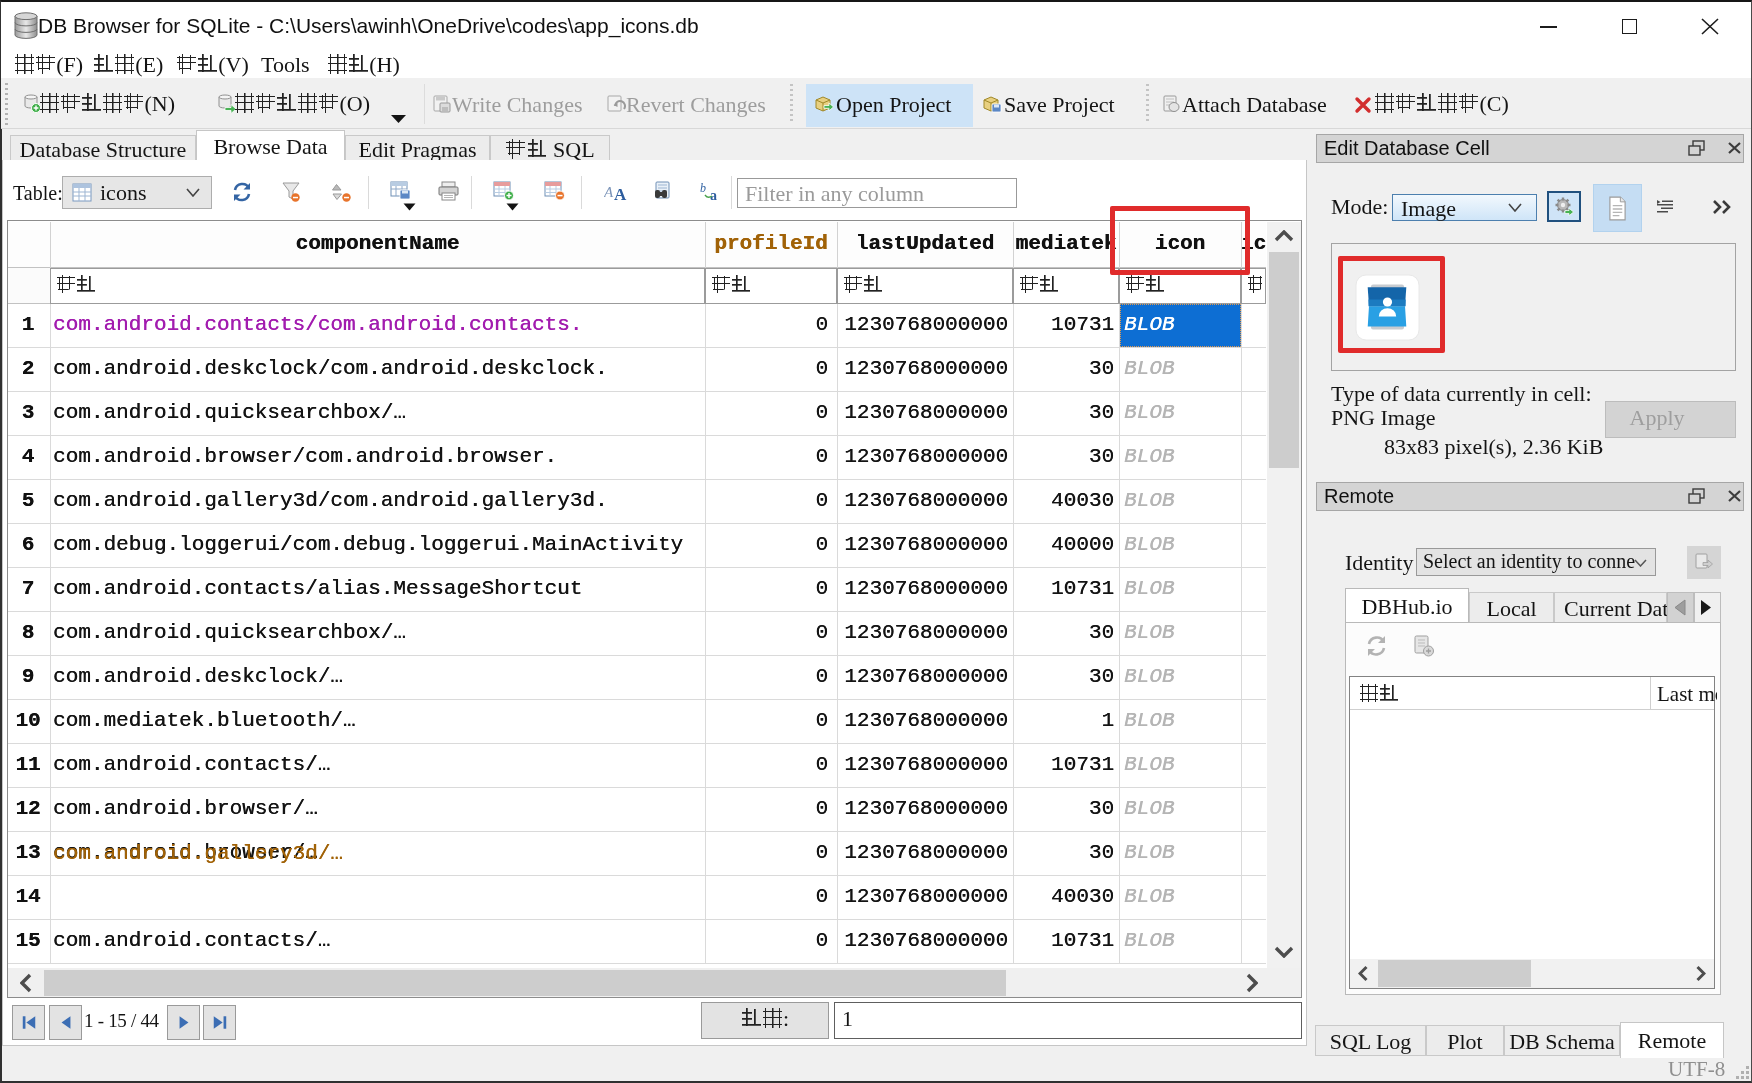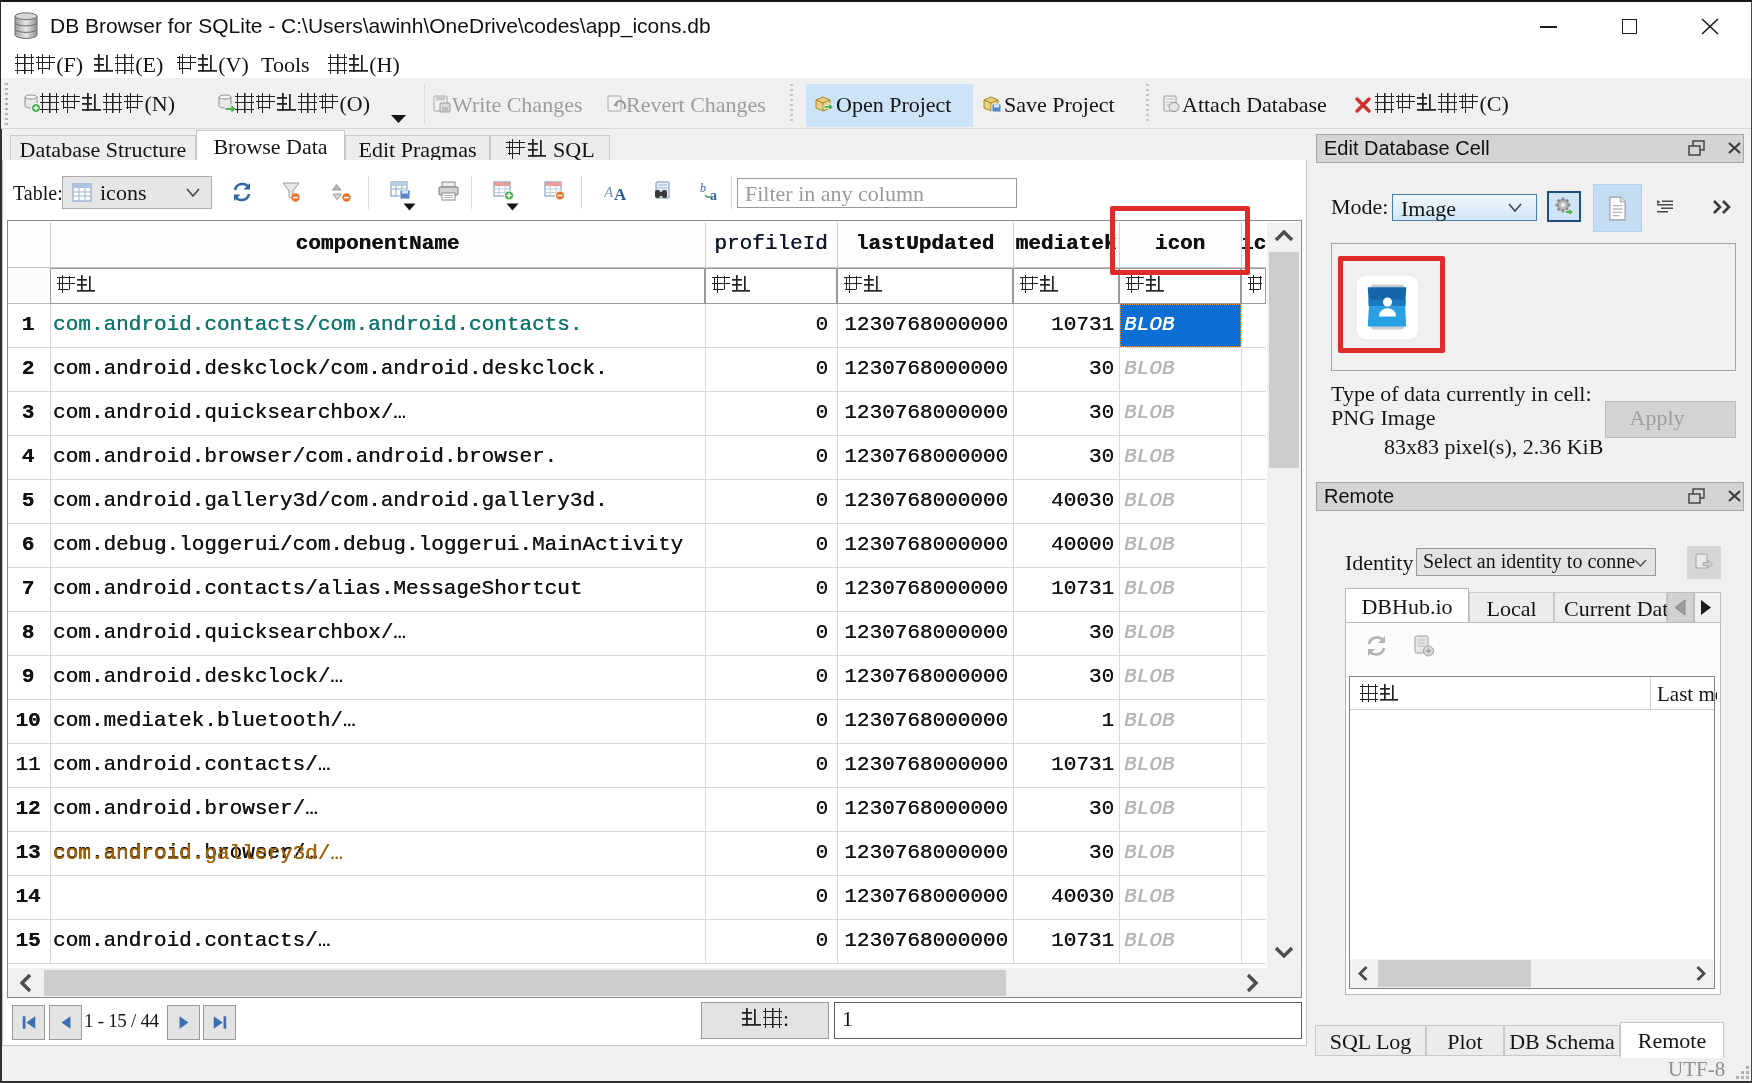--- a/index.html
+++ b/index.html
@@ -37,21 +37,21 @@
         <stop offset="0" stop-color="#9a9a9a"></stop>
         <stop offset=".5" stop-color="#e8e8e8"></stop>
         <stop offset="1" stop-color="#8f8f8f"></stop>
       </linearGradient>
     </defs>
 <path d="M2 4 L2 23 A11 3.4 0 0 0 24 23 L24 4 Z" fill="url(#cy)" stroke="#6e6e6e" stroke-width="1"></path>
 <ellipse cx="13" cy="4.2" rx="11" ry="3.4" fill="#d6d6d6" stroke="#6e6e6e"></ellipse>
 <path d="M2 10.5 A11 3.4 0 0 0 24 10.5" fill="none" stroke="#6e6e6e"></path>
 <path d="M2 17 A11 3.4 0 0 0 24 17" fill="none" stroke="#6e6e6e"></path>
   </svg>
-<div class="abs san" style="left:50px;top:14px;font-size:21px;color:#101010">DB Browser for SQLite - C:\Users\awinh\OneDrive\codes\app_icons.db</div>
+<div class="abs san" style="left:38px;top:14px;font-size:21px;color:#101010">DB Browser for SQLite - C:\Users\awinh\OneDrive\codes\app_icons.db</div>
 <div class="abs" style="left:1540px;top:26px;width:17px;height:2px;background:#1c1c1c"></div>
 <div class="abs" style="left:1622px;top:19px;width:15px;height:15px;border:1.6px solid #1c1c1c"></div>
 <svg class="abs" style="left:1701px;top:18px" width="18" height="17" viewBox="0 0 18 17">
 <path d="M1 1 L17 16 M17 1 L1 16" stroke="#1c1c1c" stroke-width="1.6"></path>
   </svg>
 <div class="abs ser" style="left:14px;top:52px;font-size:22px;color:#141414"><span class="cj"></span><span class="cj b"></span>(F)</div>
 <div class="abs ser" style="left:93px;top:52px;font-size:22px;color:#141414"><span class="cj c"></span><span class="cj"></span>(E)</div>
 <div class="abs ser" style="left:176px;top:52px;font-size:22px;color:#141414"><span class="cj b"></span><span class="cj c"></span>(V)</div>
 <div class="abs ser" style="left:261px;top:52px;font-size:22px;color:#141414">Tools</div>
 <div class="abs ser" style="left:327px;top:52px;font-size:22px;color:#141414"><span class="cj"></span><span class="cj c"></span>(H)</div>
@@ -203,21 +203,21 @@
 <text x="10" y="18" font-family="Liberation Serif" font-size="14" font-weight="bold" fill="#2d5d9e">a</text>
 <path d="M5 13 q3 4 7 1" fill="none" stroke="#46a049" stroke-width="1.4"></path>
   </svg>
 <div class="abs" style="left:737px;top:178px;width:280px;height:30px;background:#fff;border:1px solid #999"></div>
 <div class="abs ser" style="left:745px;top:181px;font-size:22px;color:#9a9a9a">Filter in any column</div>
 <div class="abs" style="left:7px;top:220px;width:1295px;height:778px;background:#fff;border:1px solid #8c8c8c"></div>
 <div class="abs" style="left:8px;top:222px;width:1258px;height:46px;background:#fdfdfd;border-bottom:1px solid #c2c2c2"></div>
 <div class="abs" style="left:50px;top:222px;width:1px;height:46px;background:#d2d2d2"></div>
 <div class="abs mon" style="left:50px;top:232px;width:655px;text-align:center;font-size:21px;font-weight:bold;color:#111;overflow:hidden">componentName</div>
 <div class="abs" style="left:705px;top:222px;width:1px;height:46px;background:#d2d2d2"></div>
-<div class="abs mon" style="left:705px;top:232px;width:132px;text-align:center;font-size:21px;font-weight:normal;color:#0f172a;overflow:hidden">profileId</div>
+<div class="abs mon" style="left:705px;top:232px;width:132px;text-align:center;font-size:21px;font-weight:bold;color:#a16207;overflow:hidden">profileId</div>
 <div class="abs" style="left:837px;top:222px;width:1px;height:46px;background:#d2d2d2"></div>
 <div class="abs mon" style="left:837px;top:232px;width:176px;text-align:center;font-size:21px;font-weight:bold;color:#111;overflow:hidden">lastUpdated</div>
 <div class="abs" style="left:1013px;top:222px;width:1px;height:46px;background:#d2d2d2"></div>
 <div class="abs mon" style="left:1013px;top:232px;width:106px;text-align:center;font-size:21px;font-weight:bold;color:#111;overflow:hidden">mediatek</div>
 <div class="abs" style="left:1119px;top:222px;width:1px;height:46px;background:#d2d2d2"></div>
 <div class="abs mon" style="left:1119px;top:232px;width:122px;text-align:center;font-size:21px;font-weight:bold;color:#111;overflow:hidden">icon</div>
 <div class="abs" style="left:1241px;top:222px;width:1px;height:46px;background:#d2d2d2"></div>
 <div class="abs mon" style="left:1241px;top:232px;width:25px;text-align:center;font-size:21px;font-weight:bold;color:#111;overflow:hidden">ic</div>
 <div class="abs" style="left:8px;top:268px;width:42px;height:36px;background:#fbfbfb;border-bottom:1px solid #c2c2c2"></div>
 <div class="abs" style="left:50px;top:268px;width:655px;height:36px;background:#fff;border:1px solid #9b9b9b"></div>
@@ -233,21 +233,21 @@
 <div class="abs" style="left:1241px;top:268px;width:25px;height:36px;background:#fff;border:1px solid #9b9b9b"></div>
 <div class="abs ser" style="left:1247px;top:273px;font-size:21px;color:#aaa;width:15px;overflow:hidden;white-space:nowrap"><span class="cj b"></span></div>
 <div class="abs" style="left:50px;top:304px;width:1px;height:660px;background:#dadada"></div>
 <div class="abs" style="left:705px;top:304px;width:1px;height:660px;background:#dadada"></div>
 <div class="abs" style="left:837px;top:304px;width:1px;height:660px;background:#dadada"></div>
 <div class="abs" style="left:1013px;top:304px;width:1px;height:660px;background:#dadada"></div>
 <div class="abs" style="left:1119px;top:304px;width:1px;height:660px;background:#dadada"></div>
 <div class="abs" style="left:1241px;top:304px;width:1px;height:660px;background:#dadada"></div>
 <div class="abs" style="left:8px;top:347px;width:1258px;height:1px;background:#dadada"></div>
 <div class="abs mon" style="left:8px;top:313px;width:40px;text-align:center;font-size:21px;font-weight:bold;color:#111">1</div>
-<div class="abs mon" style="left:53px;top:313px;font-size:21px;color:#0f766e;white-space:pre">com.android.contacts/com.android.contacts.</div>
+<div class="abs mon" style="left:53px;top:313px;font-size:21px;color:#a21caf;white-space:pre">com.android.contacts/com.android.contacts.</div>
 <div class="abs mon" style="left:705px;top:313px;width:123px;text-align:right;font-size:21px;color:#141414">0</div>
 <div class="abs mon" style="left:837px;top:313px;width:171px;text-align:right;font-size:21px;color:#141414">1230768000000</div>
 <div class="abs mon" style="left:1013px;top:313px;width:101px;text-align:right;font-size:21px;color:#141414">10731</div>
 <div class="abs" style="left:1120px;top:304px;width:121px;height:43px;background:#0d6ed3;border:1px dotted #e09a50"></div>
 <div class="abs mon" style="left:1124px;top:313px;font-size:21px;font-style:italic;color:#fff">BLOB</div>
 <div class="abs" style="left:8px;top:391px;width:1258px;height:1px;background:#dadada"></div>
 <div class="abs mon" style="left:8px;top:357px;width:40px;text-align:center;font-size:21px;font-weight:bold;color:#111">2</div>
 <div class="abs mon" style="left:53px;top:357px;font-size:21px;color:#141414;white-space:pre">com.android.deskclock/com.android.deskclock.</div>
 <div class="abs mon" style="left:705px;top:357px;width:123px;text-align:right;font-size:21px;color:#141414">0</div>
 <div class="abs mon" style="left:837px;top:357px;width:171px;text-align:right;font-size:21px;color:#141414">1230768000000</div>
@@ -303,21 +303,21 @@
 <div class="abs mon" style="left:1013px;top:665px;width:101px;text-align:right;font-size:21px;color:#141414">30</div>
 <div class="abs mon" style="left:1124px;top:665px;font-size:21px;font-style:italic;color:#b5b5b5">BLOB</div>
 <div class="abs" style="left:8px;top:743px;width:1258px;height:1px;background:#dadada"></div>
 <div class="abs mon" style="left:8px;top:709px;width:40px;text-align:center;font-size:21px;font-weight:bold;color:#111">10</div>
 <div class="abs mon" style="left:53px;top:709px;font-size:21px;color:#141414;white-space:pre">com.mediatek.bluetooth/…</div>
 <div class="abs mon" style="left:705px;top:709px;width:123px;text-align:right;font-size:21px;color:#141414">0</div>
 <div class="abs mon" style="left:837px;top:709px;width:171px;text-align:right;font-size:21px;color:#141414">1230768000000</div>
 <div class="abs mon" style="left:1013px;top:709px;width:101px;text-align:right;font-size:21px;color:#141414">1</div>
 <div class="abs mon" style="left:1124px;top:709px;font-size:21px;font-style:italic;color:#b5b5b5">BLOB</div>
 <div class="abs" style="left:8px;top:787px;width:1258px;height:1px;background:#dadada"></div>
-<div class="abs mon" style="left:8px;top:753px;width:40px;text-align:center;font-size:21px;font-weight:normal;color:#111">11</div>
+<div class="abs mon" style="left:8px;top:753px;width:40px;text-align:center;font-size:21px;font-weight:bold;color:#111">11</div>
 <div class="abs mon" style="left:53px;top:753px;font-size:21px;color:#141414;white-space:pre">com.android.contacts/…</div>
 <div class="abs mon" style="left:705px;top:753px;width:123px;text-align:right;font-size:21px;color:#141414">0</div>
 <div class="abs mon" style="left:837px;top:753px;width:171px;text-align:right;font-size:21px;color:#141414">1230768000000</div>
 <div class="abs mon" style="left:1013px;top:753px;width:101px;text-align:right;font-size:21px;color:#141414">10731</div>
 <div class="abs mon" style="left:1124px;top:753px;font-size:21px;font-style:italic;color:#b5b5b5">BLOB</div>
 <div class="abs" style="left:8px;top:831px;width:1258px;height:1px;background:#dadada"></div>
 <div class="abs mon" style="left:8px;top:797px;width:40px;text-align:center;font-size:21px;font-weight:bold;color:#111">12</div>
 <div class="abs mon" style="left:53px;top:797px;font-size:21px;color:#141414;white-space:pre">com.android.browser/…</div>
 <div class="abs mon" style="left:705px;top:797px;width:123px;text-align:right;font-size:21px;color:#141414">0</div>
 <div class="abs mon" style="left:837px;top:797px;width:171px;text-align:right;font-size:21px;color:#141414">1230768000000</div>

